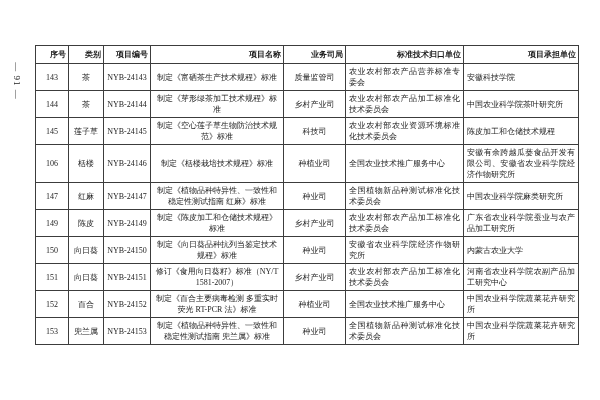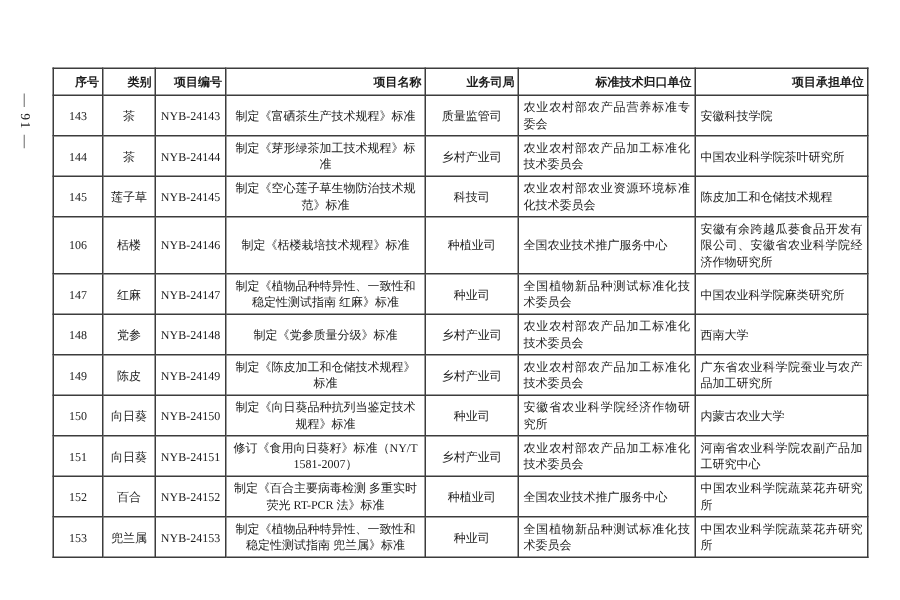--- a/index.html
+++ b/index.html
@@ -121,29 +121,20 @@
         <tr>
           <td class="a-c">147</td>
           <td class="a-c">红麻</td>
           <td class="a-c">NYB-24147</td>
           <td class="a-l">制定《植物品种特异性、一致性和稳定性测试指南 红麻》标准</td>
           <td class="a-c">种业司</td>
           <td class="a-j">全国植物新品种测试标准化技术委员会</td>
           <td class="a-j">中国农业科学院麻类研究所</td>
         </tr>
         <tr>
-          <td class="a-c">148</td>
-          <td class="a-c">党参</td>
-          <td class="a-c">NYB-24148</td>
-          <td class="a-l">制定《党参质量分级》标准</td>
-          <td class="a-c">乡村产业司</td>
-          <td class="a-j">农业农村部农产品加工标准化技术委员会</td>
-          <td class="a-j">西南大学</td>
-        </tr>
-        <tr>
           <td class="a-c">149</td>
           <td class="a-c">陈皮</td>
           <td class="a-c">NYB-24149</td>
           <td class="a-l">制定《陈皮加工和仓储技术规程》标准</td>
           <td class="a-c">乡村产业司</td>
           <td class="a-j">农业农村部农产品加工标准化技术委员会</td>
           <td class="a-j">广东省农业科学院蚕业与农产品加工研究所</td>
         </tr>
         <tr>
           <td class="a-c">150</td>

